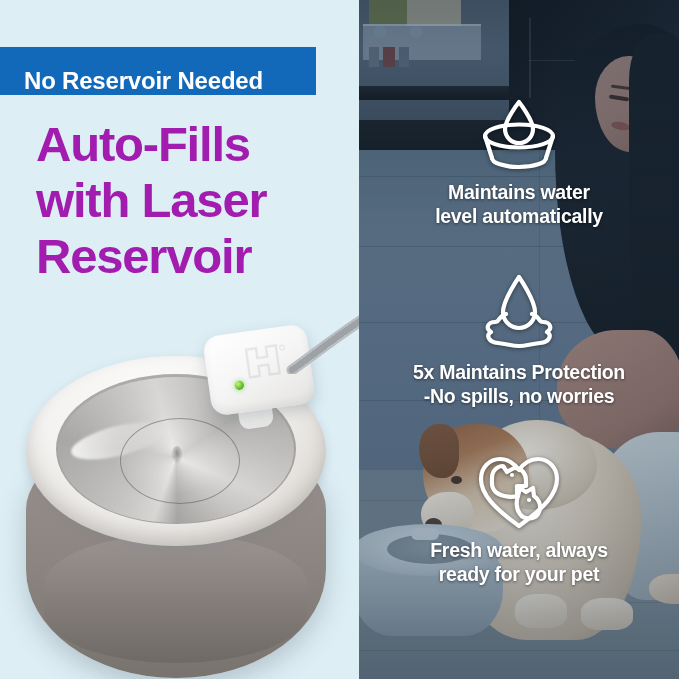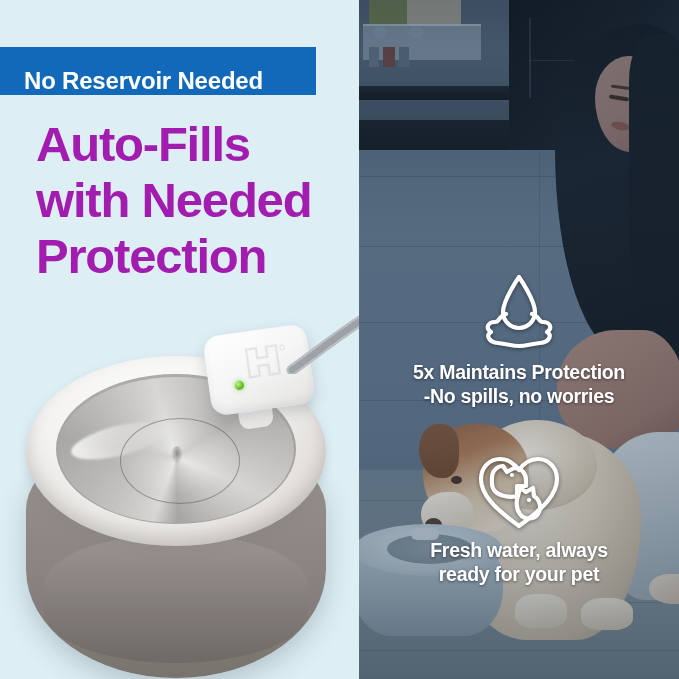--- a/index.html
+++ b/index.html
@@ -359,22 +359,22 @@
 <div id="stage">
 
   <div class="left-panel">
 
     <div class="badge">
       <span class="badge-label">No Reservoir Needed</span>
     </div>
 
     <div class="headline">
       <span class="hl-line">Auto-Fills</span>
-      <span class="hl-line">with Needed</span>
-      <span class="hl-line">Protection</span>
+      <span class="hl-line">with Laser</span>
+      <span class="hl-line">Reservoir</span>
     </div>
 
     <div class="product-wrap">
       <div class="bowl-base"></div>
       <div class="bowl-rim"></div>
 
       <div class="bowl-inner">
         <div class="water"></div>
         <div class="water-hi"></div>
         <div class="water-ring"></div>
@@ -454,20 +454,33 @@
 
     <div class="rp-bowl"></div>
     <div class="rp-bowl-top"></div>
     <div class="rp-bowl-well"></div>
     <div class="rp-bowl-spout"></div>
 
     <div class="rp-grade"></div>
 
     <div class="features">
 
+      <div class="feature f1">
+        <svg class="feature-icon" width="82" height="76" viewBox="0 0 82 76">
+          <g fill="none" stroke="#ffffff" stroke-width="4.2" stroke-linecap="round" stroke-linejoin="round">
+            <path d="M41 6 C 41 6, 55 24, 55 33 A 14 14 0 0 1 27 33 C 27 24, 41 6, 41 6 Z"></path>
+            <ellipse cx="41" cy="40" rx="34" ry="11.5"></ellipse>
+            <path d="M7 40 L 14 62"></path>
+            <path d="M75 40 L 68 62"></path>
+            <path d="M14 62 A 27 9 0 0 0 68 62"></path>
+          </g>
+        </svg>
+        <div class="feature-text">Maintains water
+level automatically</div>
+      </div>
 
       <div class="feature f2">
         <svg class="feature-icon" width="82" height="80" viewBox="0 0 82 80">
           <g fill="none" stroke="#ffffff" stroke-width="4.2" stroke-linecap="round" stroke-linejoin="round">
             <path d="M41 5 C 41 5, 57 28, 57 40 A 16 16 0 0 1 25 40 C 25 28, 41 5, 41 5 Z"></path>
             <path d="M28 42 C 20 44, 22 50, 17 50 C 10 50, 7 56, 13 60
                      C 8 63, 10 70, 20 71 C 30 72, 34 74, 41 74
                      C 48 74, 52 72, 62 71 C 72 70, 74 63, 69 60
                      C 75 56, 72 50, 65 50 C 60 50, 62 44, 54 42"></path>
           </g>

